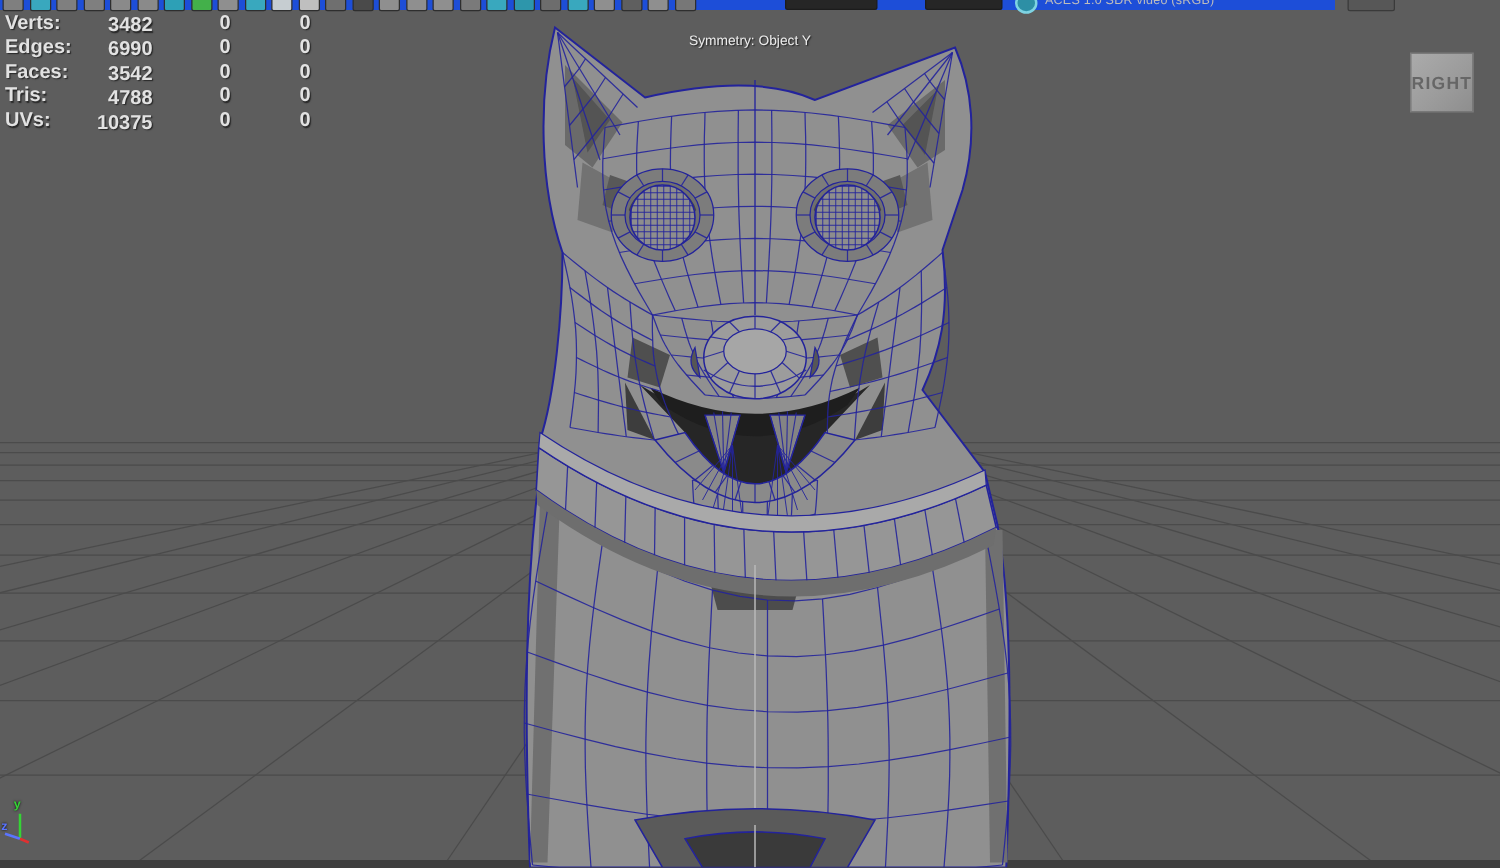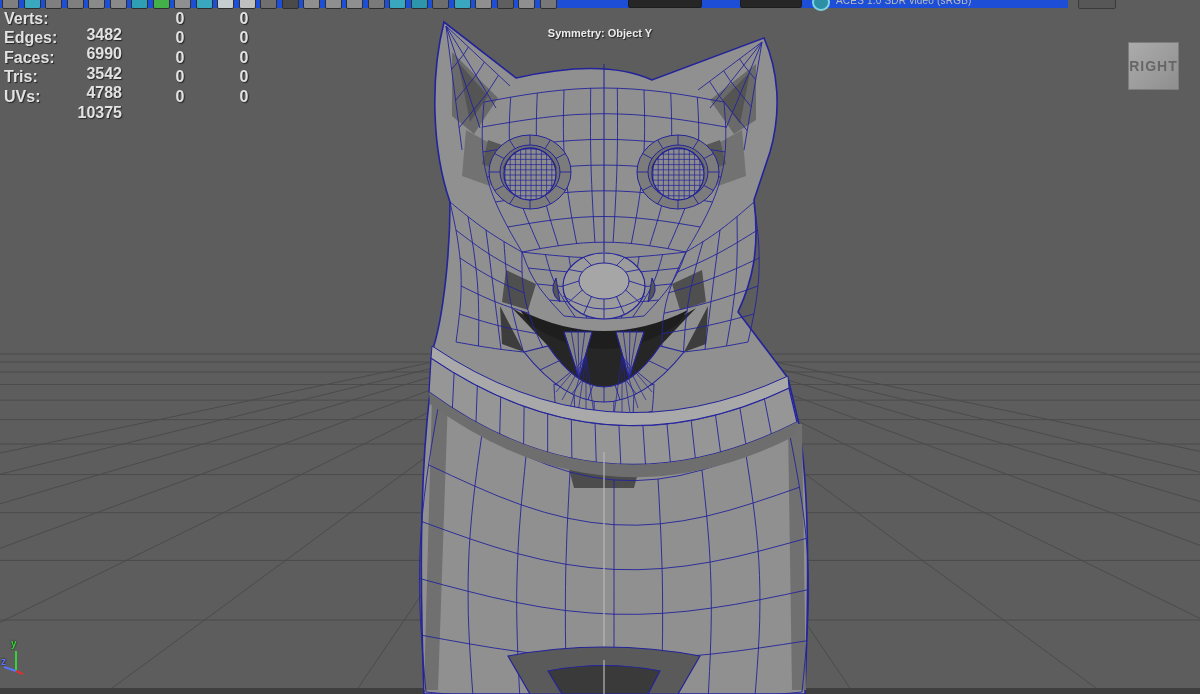--- a/index.html
+++ b/index.html
@@ -15,25 +15,25 @@
             white-space:nowrap;letter-spacing:.2px;}
   #cm-swatch{position:absolute;left:812px;top:-6px;width:14px;height:13px;border-radius:50%;
              background:#2d8fa5;border:2px solid #7ed3e2;}
   #tb-right-btn{position:absolute;left:1078px;top:-5px;width:36px;height:12px;background:#575757;
                 border:1px solid #3a3a3a;border-radius:2px;}
   
   #hud{position:absolute;left:4px;top:8px;width:260px;}
   .hud-row{position:relative;height:19.4px;font-size:16px;font-weight:bold;color:#e2e2e2;
            text-shadow:1px 1px 1px rgba(20,20,20,.75);}
   .hud-label{position:absolute;left:0;top:2px;}
-  .hud-total{position:absolute;left:58px;top:18px;width:60px;text-align:right;}
+  .hud-total{position:absolute;left:58px;top:4px;width:60px;text-align:right;}
   .hud-c2{position:absolute;left:158px;top:2px;width:36px;text-align:center;}
   .hud-c3{position:absolute;left:222px;top:2px;width:36px;text-align:center;}
   
-  .vp-label{position:absolute;font-size:11px;font-weight:bold;color:#ececec;
+  .vp-label{position:absolute;font-size:11px;font-weight:normal;color:#ececec;
             text-shadow:1px 1px 1px rgba(20,20,20,.8);white-space:nowrap;}
   #symmetry-label{left:0;right:0;top:27px;text-align:center;}
   #persp-label{left:0;right:0;top:678px;text-align:center;}
   
   #viewcube{position:absolute;left:1128px;top:42px;width:49px;height:46px;
             background:linear-gradient(135deg,#ababab 0%,#9c9c9c 55%,#8e8e8e 100%);
             border:1px solid #7d7d7d;display:flex;align-items:center;justify-content:center;
             font-size:14px;font-weight:bold;color:#666;letter-spacing:1px;cursor:pointer;}
   
   .axis-label{position:absolute;font-size:10px;font-weight:bold;text-shadow:0 0 2px #000;}

